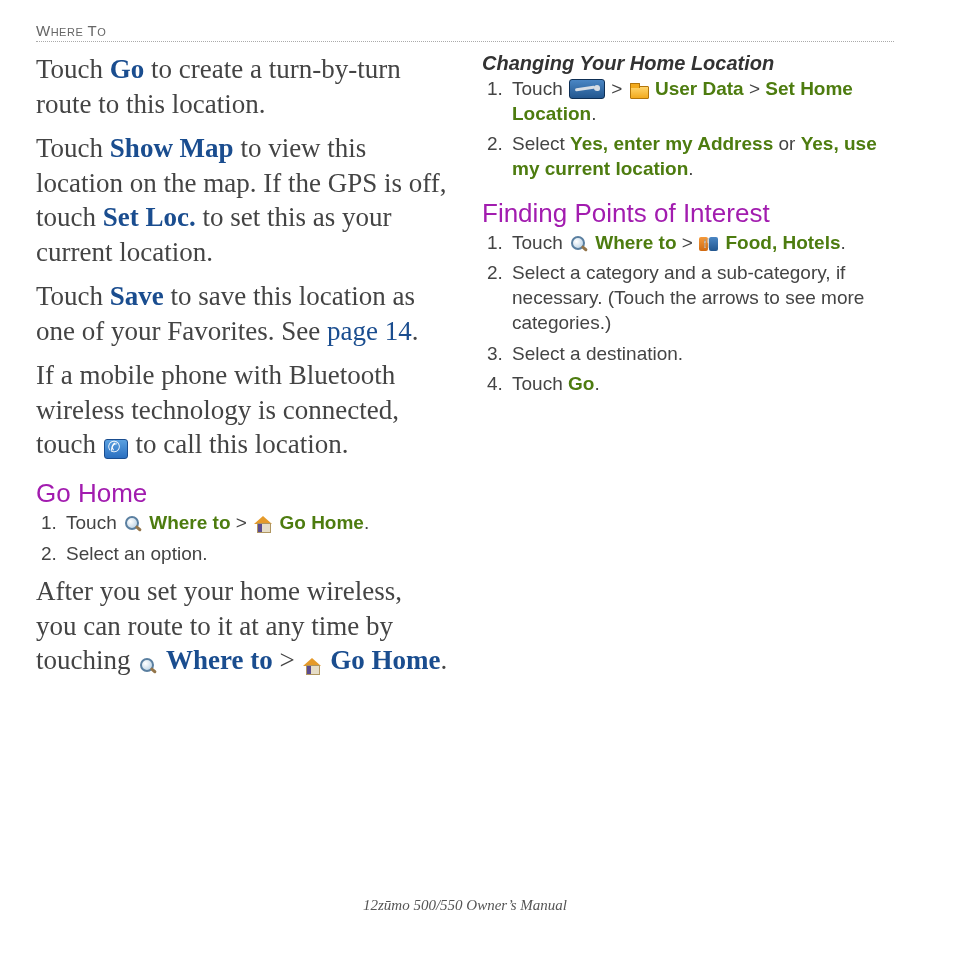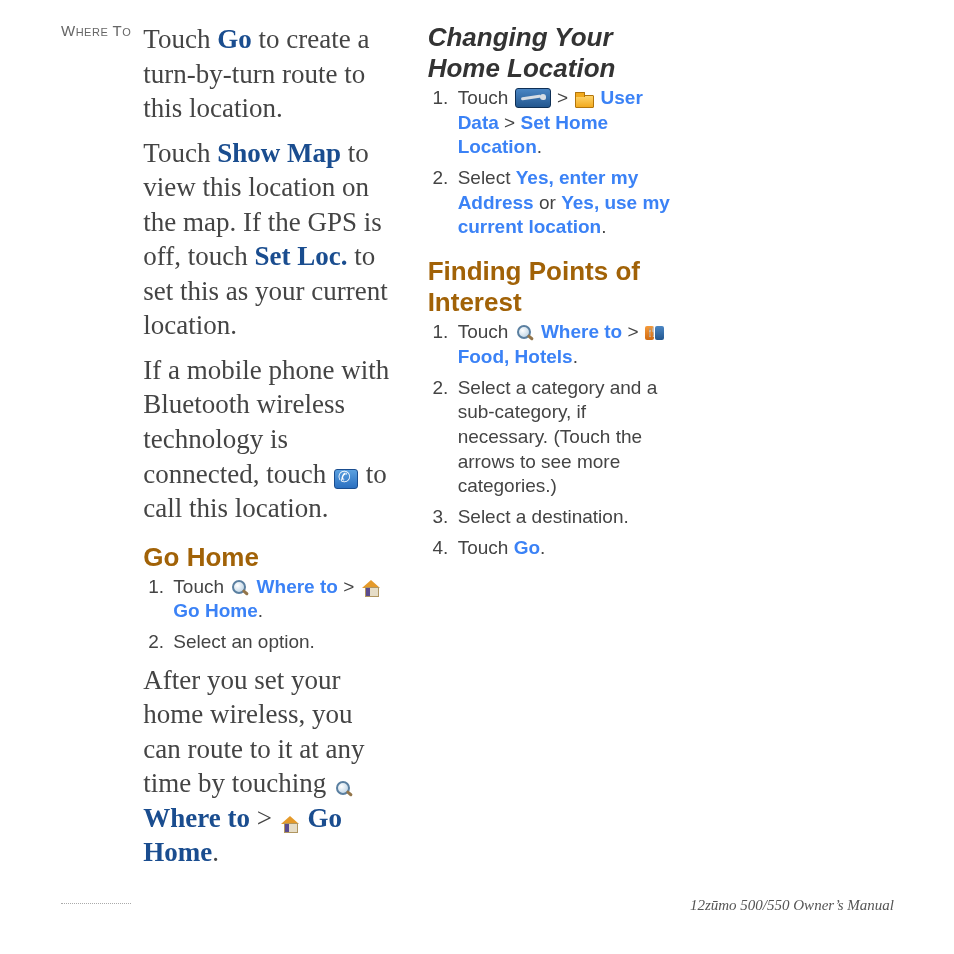--- a/index.html
+++ b/index.html
@@ -6,25 +6,25 @@
     margin: 0;
     padding: 0;
     font-family: "Times New Roman", Times, serif;
     color: #333;
     background: #fff;
     width: 954px;
     height: 954px;
     box-sizing: border-box;
   }
   .page {
-    padding: 22px 60px 40px 61px;
+    padding: 22px 60px 40px 36px;
     box-sizing: border-box;
     height: 100%;
     display: flex;
-    gap: 12px;
+    flex-direction: column;
   }
   .header-bar {
     font-size: 15px;
     letter-spacing: 0.5px;
     font-variant: small-caps;
     color: #666;
     padding-bottom: 2px;
     border-bottom: 1px dotted #aaa;
     margin-bottom: 10px;
     font-family: Arial, Helvetica, sans-serif;
@@ -45,47 +45,47 @@
   }
   .bold-link {
     color: #1a4d8f;
     font-weight: bold;
   }
   .page-link {
     color: #1a4d8f;
   }
   h2 {
     font-family: Arial, Helvetica, sans-serif;
-    font-weight: bold;
+    font-weight: normal;
     font-size: 26px;
     margin: 16px 0 2px 0;
-    color: #a16207;
+    color: #a21caf;
   }
   h3 {
     font-family: Arial, Helvetica, sans-serif;
     font-style: italic;
     font-weight: bold;
-    font-size: 26px;
+    font-size: 20px;
     margin: 6px 0 0 0;
     color: #333;
   }
   ol {
     margin: 2px 0 8px 0;
     padding-left: 26px;
     font-family: Arial, Helvetica, sans-serif;
     font-size: 19px;
     color: #444;
   }
   ol li {
     margin-bottom: 6px;
     padding-left: 4px;
     line-height: 1.3;
   }
   .ui-bold {
-    color: #3b82f6;
+    color: #4d7c0f;
     font-weight: bold;
   }
   .footer {
     display: flex;
     justify-content: center;
     align-items: flex-end;
     font-style: italic;
     font-size: 15px;
     color: #555;
     padding-top: 8px;
@@ -234,20 +234,23 @@
     <div class="col">
 
       <p>
         <span>Touch </span><span class="bold-link">Go</span><span> to create a turn-by-turn route to this location.</span>
       </p>
 
       <p>
         <span>Touch </span><span class="bold-link">Show Map</span><span> to view this location on the map. If the GPS is off, touch </span><span class="bold-link">Set Loc.</span><span> to set this as your current location.</span>
       </p>
 
+      <p>
+        <span>Touch </span><span class="bold-link">Save</span><span> to save this location as one of your Favorites. See </span><span class="page-link">page 14</span><span>.</span>
+      </p>
 
       <p>
         <span>If a mobile phone with Bluetooth wireless technology is connected, touch </span><span class="ico ico-phone"></span><span> to call this location.</span>
       </p>
 
       <h2>Go Home</h2>
 
       <ol>
         <li>
           <span>Touch </span><span class="ico ico-search"></span> <span class="ui-bold">Where to</span><span> &gt; </span><span class="ico ico-home"></span> <span class="ui-bold">Go Home</span><span>.</span>

